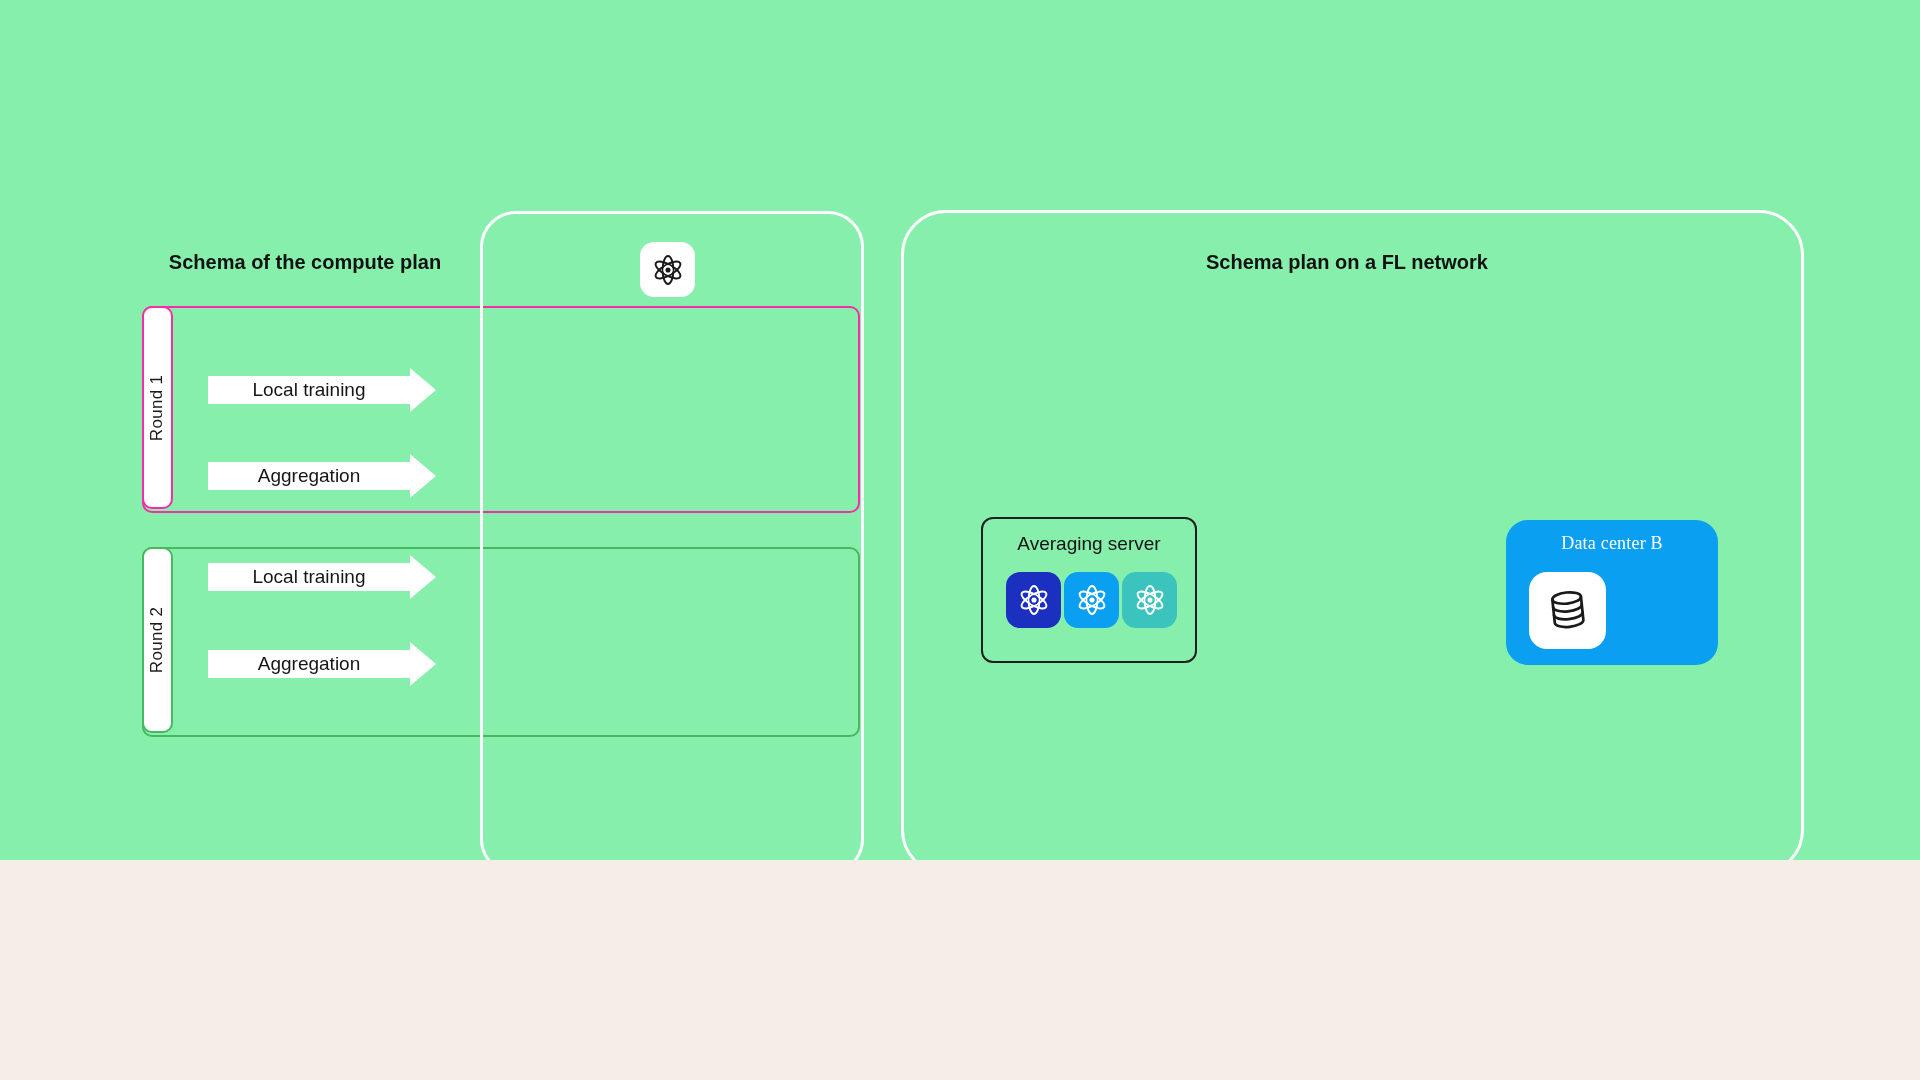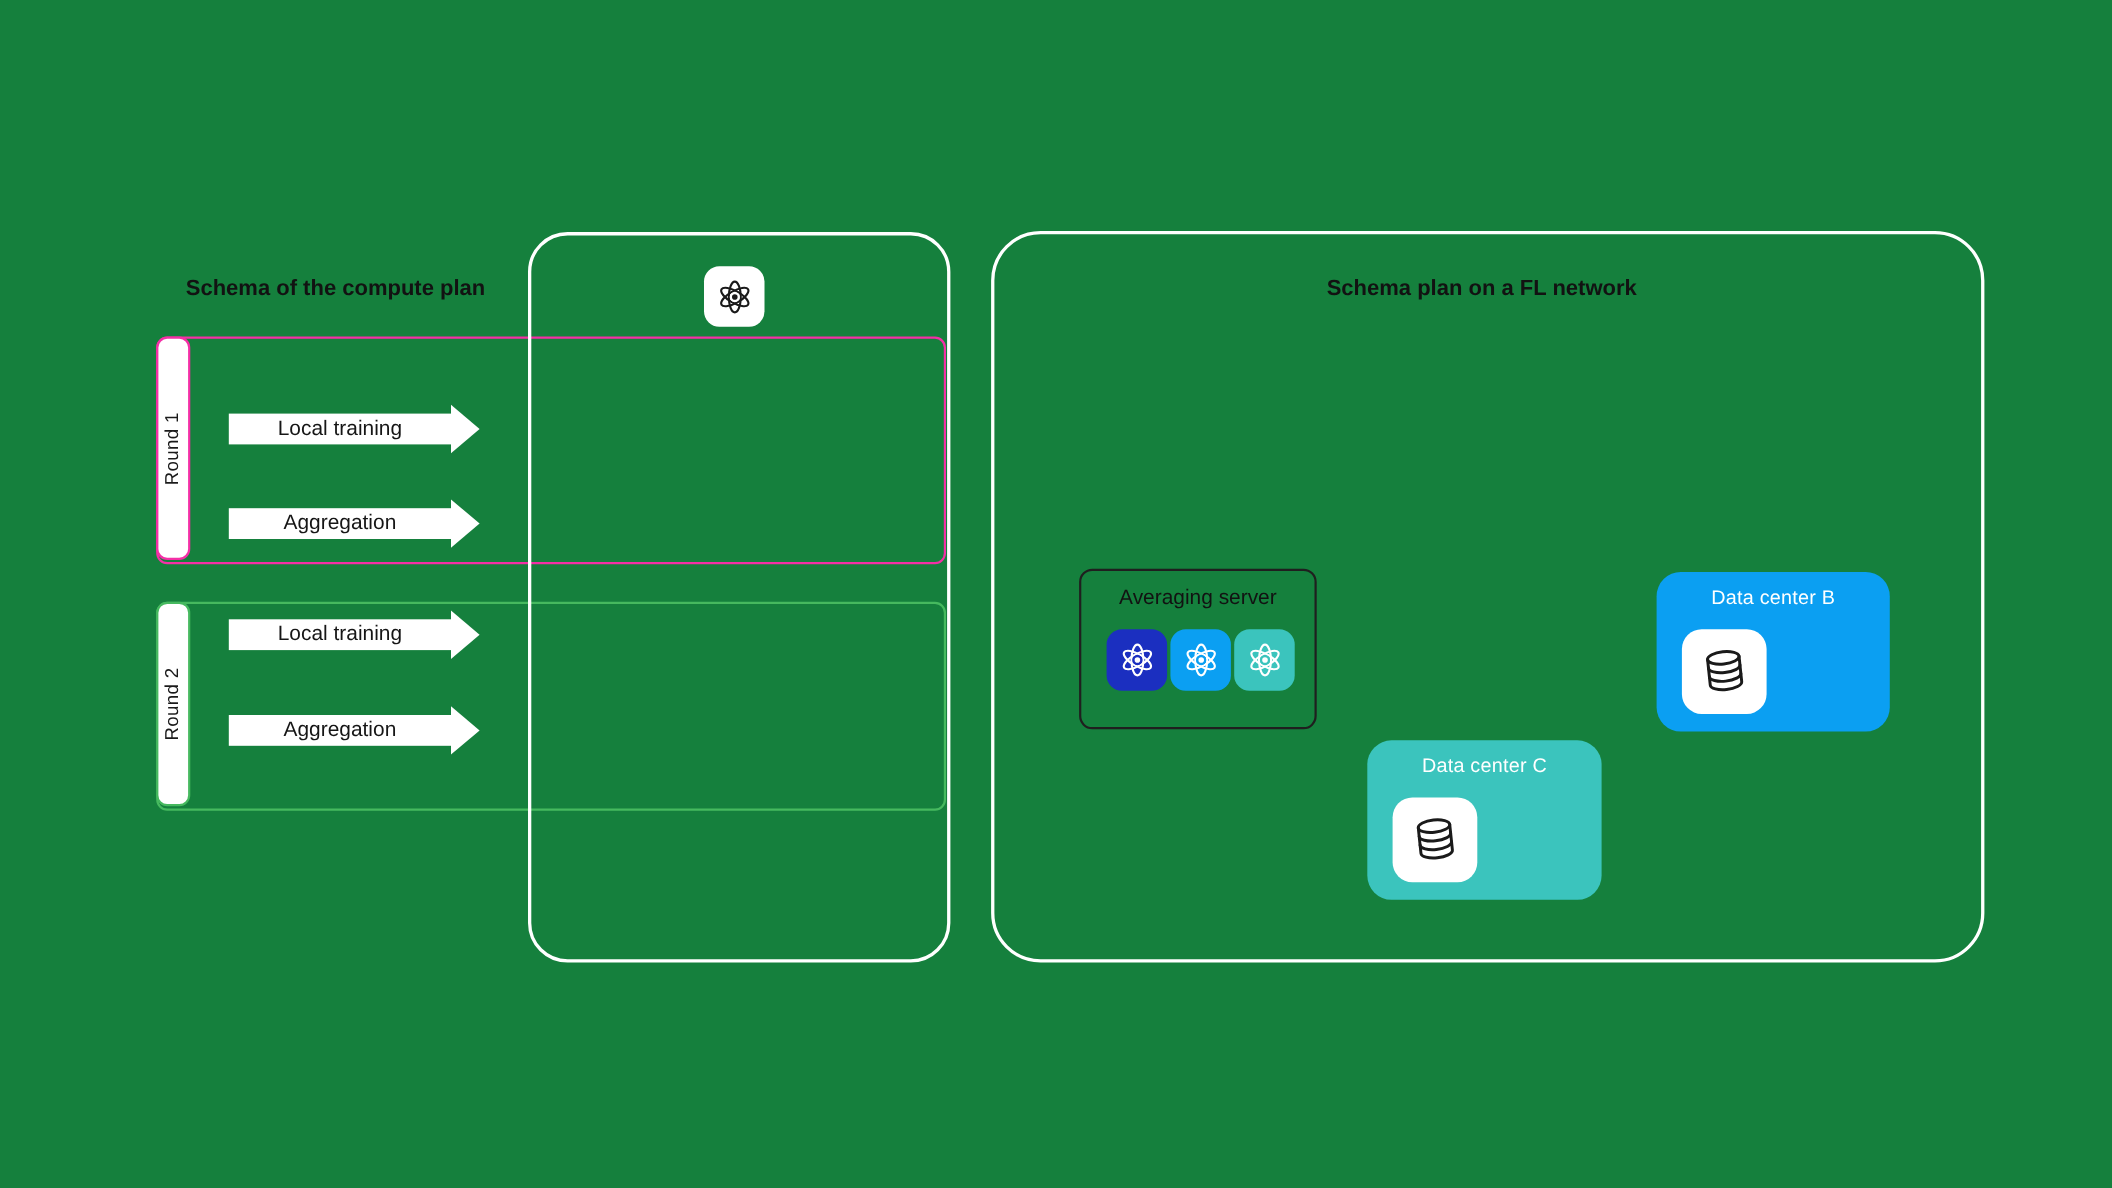--- a/index.html
+++ b/index.html
@@ -1,18 +1,18 @@
 <!DOCTYPE html>
 <html><head>
 <meta charset="utf-8">
 <style>
   html,body{margin:0;padding:0;background:#f5eee6;}
   #stage{
-    position:relative;width:1920px;height:1080px;overflow:hidden;
-    background:#15803d;font-family:"Liberation Sans",sans-serif;color:#161616;
+    position:relative;width:1920px;height:860px;overflow:hidden;
+    background:#86efac;font-family:"Liberation Sans",sans-serif;color:#161616;
   }
 
   
   .section-title{
     position:absolute;font-size:20px;font-weight:700;color:#121212;
     text-align:center;white-space:nowrap;
   }
 
   
   .panel{
@@ -56,21 +56,21 @@
   .model-tile-top{left:640px;top:242px;width:55px;height:55px;border-radius:14px;z-index:6;}
 
   
   .dc-card{position:absolute;border-radius:22px;color:#ffffff;z-index:6;}
   .dc-card .dc-label{margin-top:13px;text-align:center;font-size:18px;font-weight:500;letter-spacing:.2px;}
   .dc-icon-box{
     position:absolute;left:23px;top:52px;width:77px;height:77px;background:#ffffff;
     border-radius:18px;display:flex;align-items:center;justify-content:center;
   }
   .dc-a{left:1243px;top:345px;width:213px;height:148px;background:#1b2fc0;}
-  .dc-b{left:1506px;top:520px;width:212px;height:145px;background:#0b9ff2;}
+  .dc-b{left:1506px;top:520px;width:212px;height:145px;background:#0b9ff2;font-family:Liberation Serif, serif;}
   .dc-c{left:1243px;top:673px;width:213px;height:145px;background:#3bc4bd;}
 
   
   .avg-server{
     position:absolute;left:981px;top:517px;width:216px;height:146px;box-sizing:border-box;
     border:2px solid #1f1f1f;border-radius:12px;z-index:6;background:transparent;
   }
   .avg-server .avg-label{margin-top:14px;text-align:center;font-size:19px;font-weight:500;color:#121212;}
   .avg-row{position:absolute;left:23px;top:53px;display:flex;gap:3px;}
   .model-chip{width:55px;height:56px;border-radius:14px;display:flex;align-items:center;justify-content:center;}
@@ -155,35 +155,20 @@
             <ellipse cx="12" cy="5.2" rx="7.5" ry="2.9"></ellipse>
             <path d="M4.5 5.2 v12.2 c0 1.6 3.36 2.9 7.5 2.9 s7.5 -1.3 7.5 -2.9 V5.2"></path>
             <path d="M4.5 9.3 c0 1.6 3.36 2.9 7.5 2.9 s7.5 -1.3 7.5 -2.9"></path>
             <path d="M4.5 13.4 c0 1.6 3.36 2.9 7.5 2.9 s7.5 -1.3 7.5 -2.9"></path>
           </g>
         </svg>
       </span>
     </div>
   </div>
 
-  <div class="dc-card dc-c">
-    <div class="dc-label">Data center C</div>
-    <div class="dc-icon-box">
-      <span>
-        <svg width="46" height="46" viewBox="0 0 24 24">
-          <g fill="none" stroke="#1a1a1a" stroke-width="1.4" stroke-linecap="round" transform="rotate(-6 12 12)">
-            <ellipse cx="12" cy="5.2" rx="7.5" ry="2.9"></ellipse>
-            <path d="M4.5 5.2 v12.2 c0 1.6 3.36 2.9 7.5 2.9 s7.5 -1.3 7.5 -2.9 V5.2"></path>
-            <path d="M4.5 9.3 c0 1.6 3.36 2.9 7.5 2.9 s7.5 -1.3 7.5 -2.9"></path>
-            <path d="M4.5 13.4 c0 1.6 3.36 2.9 7.5 2.9 s7.5 -1.3 7.5 -2.9"></path>
-          </g>
-        </svg>
-      </span>
-    </div>
-  </div>
 
   <div class="avg-server">
     <div class="avg-label">Averaging server</div>
     <div class="avg-row">
       <div class="model-chip chip-a">
         <span>
           <svg width="36" height="36" viewBox="0 0 24 24">
             <g fill="none" stroke="#ffffff" stroke-width="1.3">
               <ellipse cx="12" cy="12" rx="3.6" ry="9.3"></ellipse>
               <ellipse cx="12" cy="12" rx="3.6" ry="9.3" transform="rotate(60 12 12)"></ellipse>

